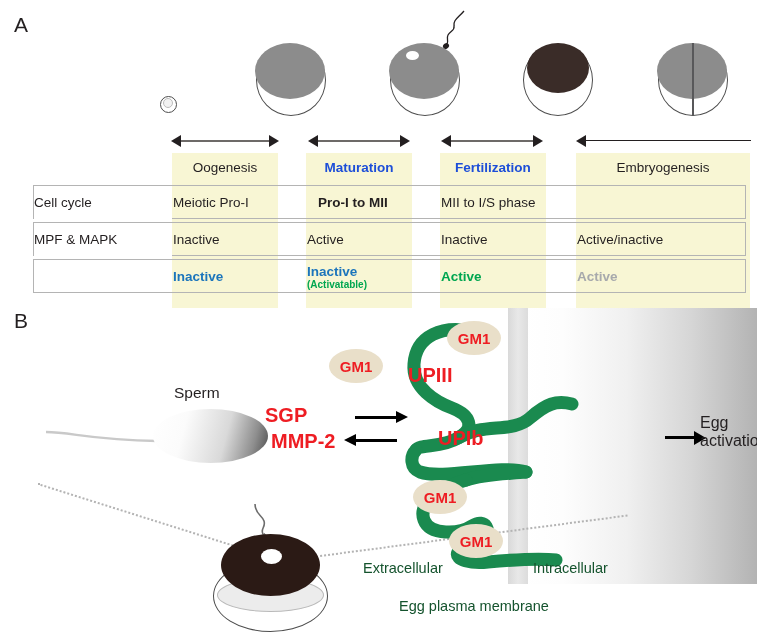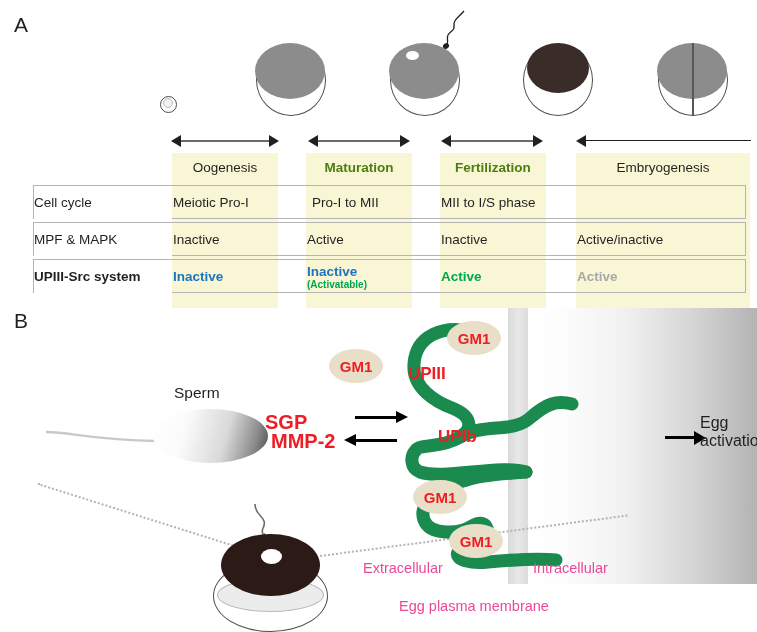--- a/index.html
+++ b/index.html
@@ -34,21 +34,21 @@
       box-sizing:border-box;margin-bottom:3px;background:transparent;}
   .tcell{position:absolute;top:0;height:34px;line-height:34px;
       font-size:13.5px;text-align:left;white-space:nowrap;}
   .rowlabel{position:absolute;left:0;top:0;width:138px;height:34px;line-height:34px;
       padding-right:8px;box-sizing:border-box;font-size:13.5px;
       background:#fff;white-space:nowrap;}
 
   .stage-row{position:absolute;left:33px;top:155px;width:713px;height:26px;}
   .stage{position:absolute;top:0;height:26px;line-height:26px;font-size:13.5px;
       text-align:center;white-space:nowrap;}
-  .stage.red{color:#4d7c0f;font-weight:bold;}
+  .stage.red{color:#1d4ed8;font-weight:bold;}
 
   .v-blue{color:#1c75bc;font-weight:bold;}
   .v-green{color:#00a650;font-weight:bold;}
   .v-gray{color:#a7a9ac;font-weight:bold;}
   .sub-green{color:#00a650;font-weight:bold;font-size:10px;}
   .two-line{line-height:1.05;padding-top:4px;box-sizing:border-box;}
   .bold-label{font-weight:bold;}
 
   
   #panel-b{position:absolute;left:0;top:308px;width:757px;height:324px;}
@@ -68,21 +68,21 @@
   .eqarrow{position:absolute;height:3px;background:#000;}
   .eqarrow .hh{position:absolute;top:-5px;width:0;height:0;
       border-top:6.5px solid transparent;border-bottom:6.5px solid transparent;}
   .eqarrow.r .hh{right:-11px;border-left:12px solid #000;}
   .eqarrow.l .hh{left:-11px;border-right:12px solid #000;}
 
   .gm1{position:absolute;border-radius:50%;background:#e9dfc9;
       display:flex;align-items:center;justify-content:center;
       color:#ee1d23;font-size:15px;font-weight:bold;}
 
-  .upl{position:absolute;color:#ee1d23;font-size:17px;font-weight:bold;}
+  .upl{position:absolute;color:#ee1d23;font-size:20px;font-weight:bold;}
 
   #src{position:absolute;left:548px;top:108px;width:108px;height:46px;
       border-radius:50%;background:#a8dfa8;display:flex;align-items:center;justify-content:center;
       color:#ee1d23;font-size:19px;font-weight:bold;}
 
   #egg-act-arrow{position:absolute;left:665px;top:128px;width:30px;height:3px;background:#000;}
   #egg-act-arrow .hh{position:absolute;right:-11px;top:-5.5px;width:0;height:0;
       border-top:7px solid transparent;border-bottom:7px solid transparent;border-left:12px solid #000;}
   #egg-activation{position:absolute;left:700px;top:106px;font-size:16px;line-height:1.15;color:#231f20;}
 
@@ -91,21 +91,21 @@
   #ze-base{position:absolute;left:0;top:44px;width:115px;height:72px;border:1px solid #4d4d4d;
       border-radius:50%;background:#fff;box-sizing:border-box;}
   #ze-band{position:absolute;left:4px;top:62px;width:107px;height:34px;border-radius:50%;
       background:#ececec;border:1px solid #b9b9b9;box-sizing:border-box;}
   #ze-dome{position:absolute;left:8px;top:18px;width:99px;height:62px;border-radius:50%;
       background:#2b1a15;}
   #ze-nucleus{position:absolute;left:48px;top:33px;width:21px;height:15px;border-radius:50%;background:#fff;}
   #ze-sperm-tail{position:absolute;left:38px;top:-14px;width:46px;height:40px;}
   .dotted-guide{position:absolute;border-top:2px dotted #b3b3b3;transform-origin:0 0;}
 
-  .sublabel{position:absolute;font-size:14.5px;color:#ec4899;white-space:nowrap;}
+  .sublabel{position:absolute;font-size:14.5px;color:#14532d;white-space:nowrap;}
 </style>
 </head>
 <body>
 
 <div id="panel-a">
 
   <div class="panel-label" style="left:14px;top:14px;">A</div>
 
   <div class="ycol" style="left:172px;top:153px;width:106px;height:155px;"></div>
   <div class="ycol" style="left:306px;top:153px;width:106px;height:155px;"></div>
@@ -169,34 +169,33 @@
     <div class="stage red" style="left:273px;width:106px;">Maturation</div>
     <div class="stage red" style="left:407px;width:106px;">Fertilization</div>
     <div class="stage" style="left:543px;width:174px;">Embryogenesis</div>
   </div>
 
   <div class="tbl">
 
     <div class="trow">
       <div class="rowlabel">Cell cycle</div>
       <div class="tcell" style="left:139px;width:106px;">Meiotic Pro-I</div>
-      <div class="tcell" style="left:278px;width:106px;">Pro-I to MII</div>
+      <div class="tcell" style="left:284px;width:106px;font-weight:bold;">Pro-I to MII</div>
       <div class="tcell" style="left:407px;width:106px;">MII to I/S phase</div>
     </div>
 
     <div class="trow">
       <div class="rowlabel">MPF &amp; MAPK</div>
       <div class="tcell" style="left:139px;width:106px;">Inactive</div>
       <div class="tcell" style="left:273px;width:106px;">Active</div>
       <div class="tcell" style="left:407px;width:106px;">Inactive</div>
       <div class="tcell" style="left:543px;width:174px;">Active/inactive</div>
     </div>
 
     <div class="trow">
-      <div class="rowlabel bold-label">UPIII-Src system</div>
       <div class="tcell v-blue" style="left:139px;width:106px;">Inactive</div>
       <div class="tcell two-line" style="left:273px;width:106px;">
         <div class="v-blue" style="line-height:15px;">Inactive</div>
         <div class="sub-green" style="line-height:12px;">(Activatable)</div>
       </div>
       <div class="tcell v-green" style="left:407px;width:106px;">Active</div>
       <div class="tcell v-gray" style="left:543px;width:174px;">Active</div>
     </div>
   </div>
 </div>
@@ -210,21 +209,21 @@
 
   <div class="dotted-guide" style="left:38px;top:175px;width:268px;transform:rotate(17.5deg);"></div>
   <div class="dotted-guide" style="left:320px;top:247px;width:310px;transform:rotate(-7.5deg);"></div>
 
   <svg id="sperm-tail" viewBox="0 0 112 16">
     <path d="M1 2 C26 2, 46 10, 112 11" fill="none" stroke="#c9c9c9" stroke-width="2.4"></path>
   </svg>
   <div id="sperm"></div>
   <div id="sperm-label">Sperm</div>
 
-  <div class="red-term" style="left:265px;top:96px;margin-top:7px;">SGP</div>
+  <div class="red-term" style="left:265px;top:96px;">SGP</div>
   <div class="red-term" style="left:271px;top:122px;">MMP-2</div>
 
   <div class="eqarrow r" style="left:355px;top:108px;width:42px;">
     <div class="hh"></div>
   </div>
   <div class="eqarrow l" style="left:355px;top:131px;width:42px;">
     <div class="hh"></div>
   </div>
 
   <svg width="230" height="260" viewBox="0 0 230 260" style="position:absolute;left:380px;top:14px;overflow:visible;">

